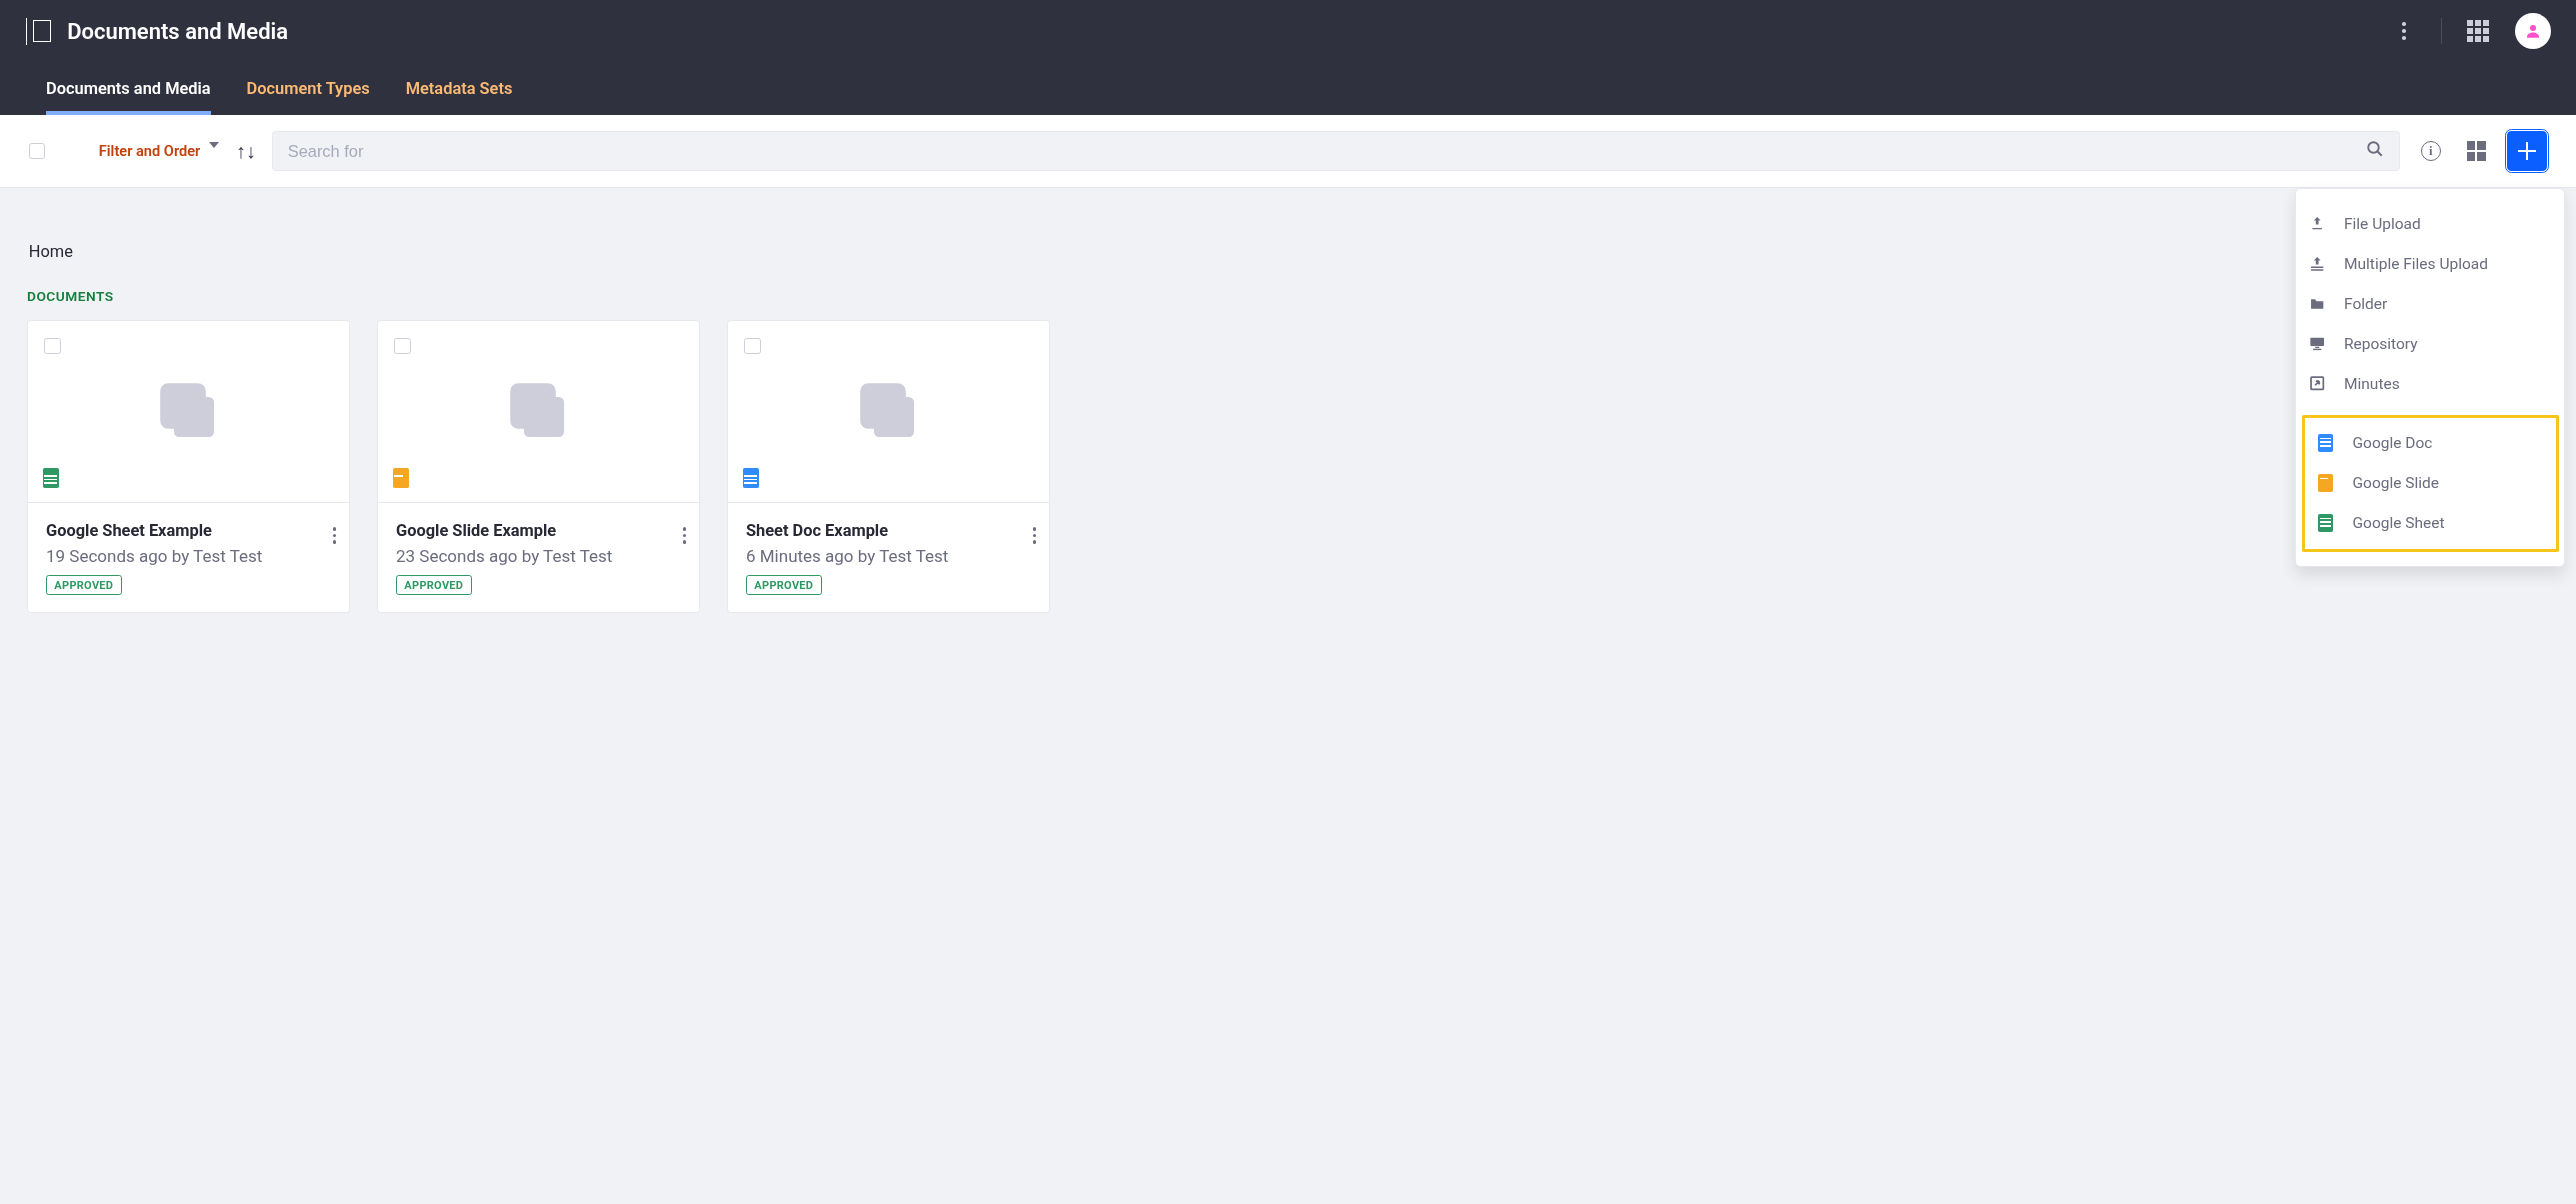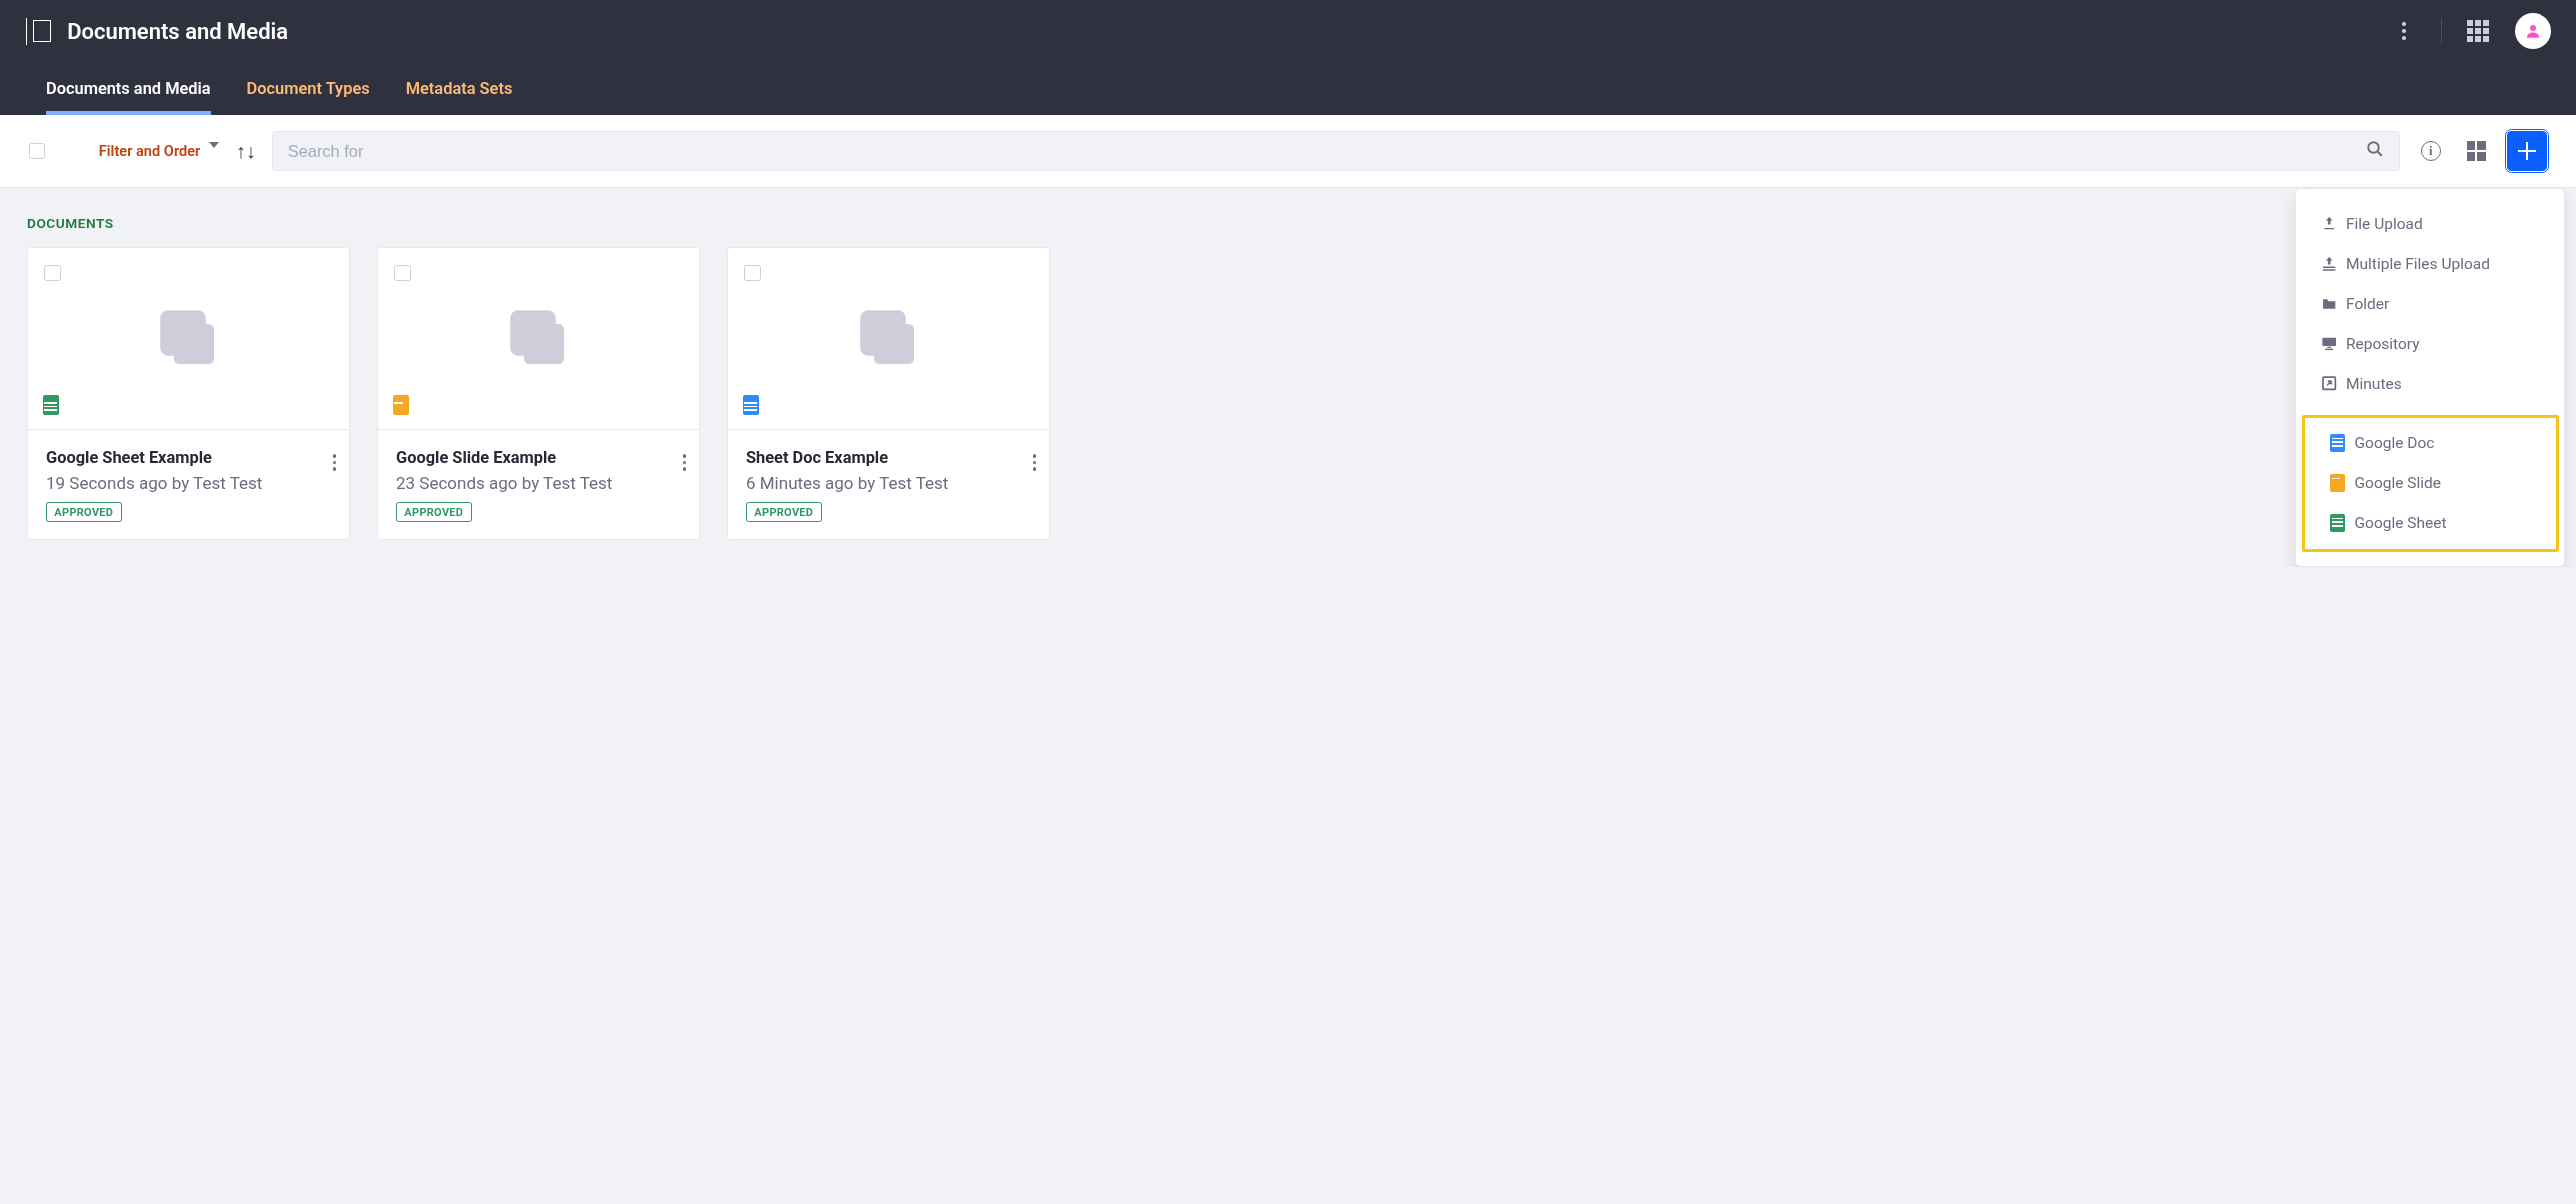--- a/index.html
+++ b/index.html
@@ -333,22 +333,22 @@
     background: #fff;
     border: 0.9px solid #e7e7ed;
     border-radius: 5.5px;
     box-shadow: 0 7.3px 14.6px rgba(39,40,51,0.12);
     padding: 9px 0;
   }
   .dd-section { padding: 5.5px 0; }
   .dd-item {
     display: flex;
     align-items: center;
-    gap: 8px;
-    padding: 11px 24px;
+    gap: 18px;
+    padding: 11px 12px;
     cursor: pointer;
     color: #6b6c7e;
   }
   .dd-icon {
     width: 18px;
     display:flex;
     justify-content:center;
     color:#6b6c7e;
   }
   .dd-label {
@@ -541,20 +541,23 @@
               <span></span>
               <span></span>
               <span></span>
             </div>
         </div>
         <span class="dd-label">Google Sheet</span>
       </div>
     </div>
   </div>
 
+  <div class="breadcrumb">
+    <span>Home</span>
+  </div>
 
   <div class="section-label">Documents</div>
 
   <div class="cards">
 
     <div class="card">
       <div class="card-top">
         <input type="checkbox" class="lf-checkbox card-cb" style="">
         <div class="thumb">
           <svg width="73" height="73" viewBox="0 0 80 80">

